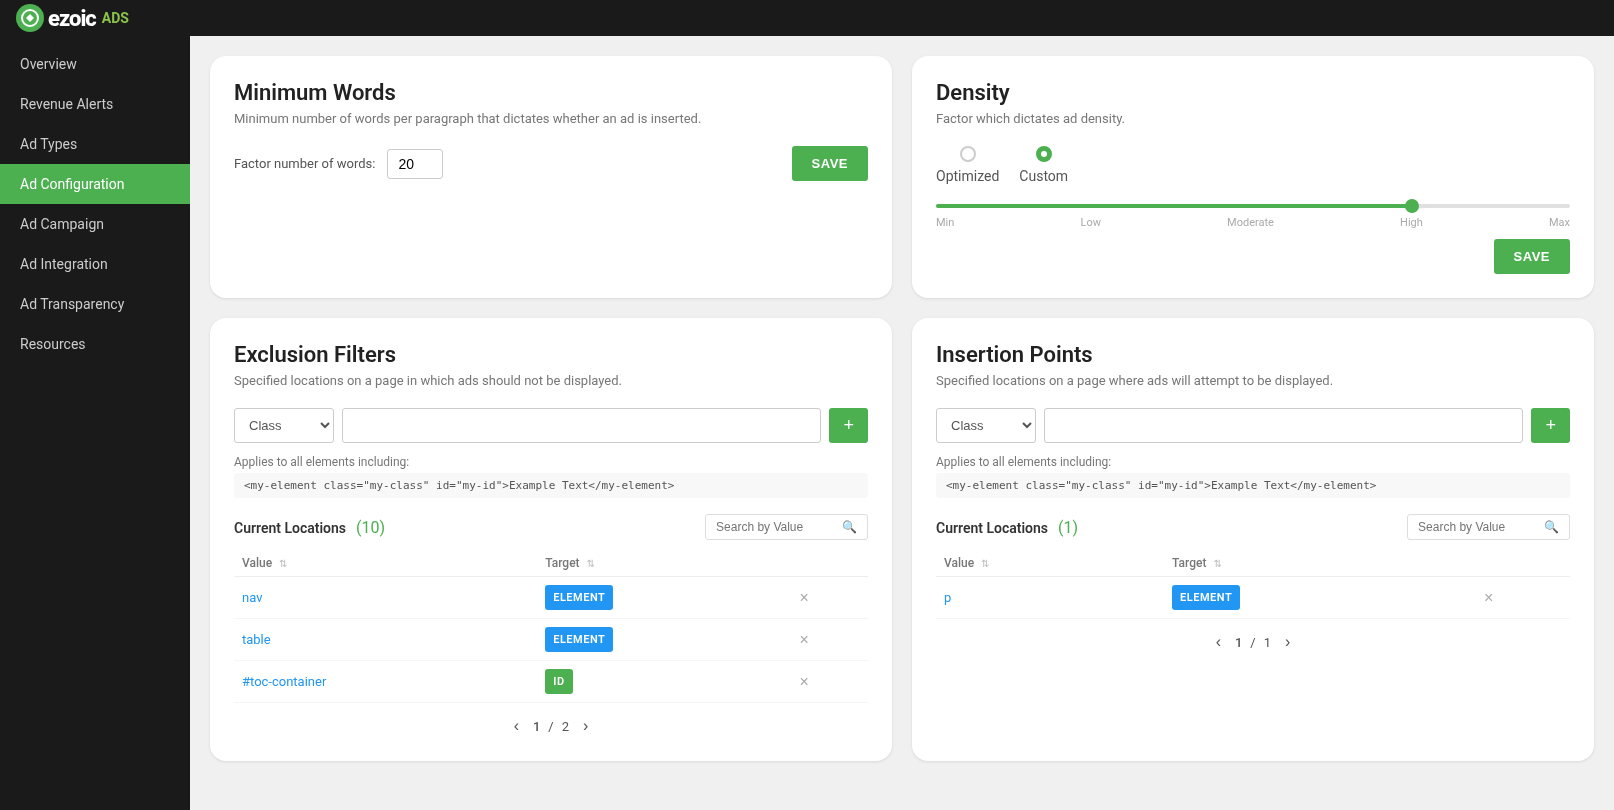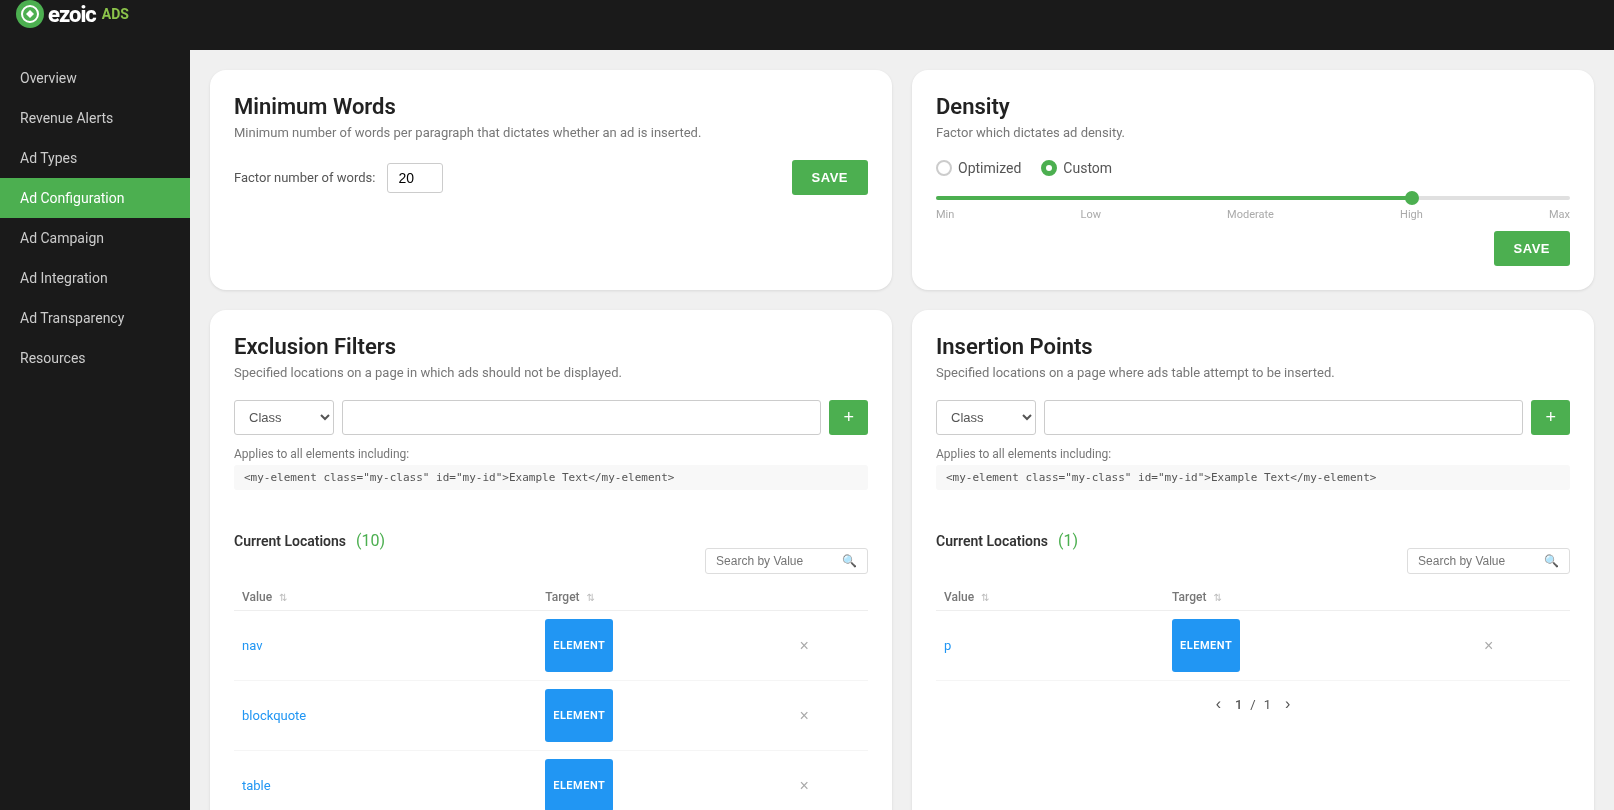--- a/index.html
+++ b/index.html
@@ -1,19 +1,19 @@
 <!DOCTYPE html>
 <html><head>
   <meta charset="utf-8">
   <style>
     * { box-sizing: border-box; margin: 0; padding: 0; }
     body { font-family: -apple-system, BlinkMacSystemFont, 'Segoe UI', Roboto, sans-serif; background: #f0f0f0; display: flex; flex-direction: column; height: 100vh; overflow: hidden; }
 
     
-    .header { background: #1a1a1a; height: 50px; display: flex; align-items: flex-start; padding: 0 16px; flex-shrink: 0; }
+    .header { background: #1a1a1a; height: 36px; display: flex; align-items: center; padding: 0 16px; flex-shrink: 0; }
     .logo { display: flex; align-items: center; gap: 4px; }
     .logo-icon { width: 28px; height: 28px; background: #4caf50; border-radius: 50%; display: flex; align-items: center; justify-content: center; color: white; font-weight: bold; font-size: 12px; }
     .logo-text { color: white; font-size: 22px; font-weight: 800; letter-spacing: -1px; }
     .logo-ads { color: #8bc34a; font-size: 14px; font-weight: 700; margin-left: 2px; }
 
     
     .layout { display: flex; flex: 1; overflow: hidden; }
 
     
     .sidebar { width: 190px; background: #1a1a1a; flex-shrink: 0; overflow-y: auto; padding: 8px 0; }
@@ -30,21 +30,21 @@
     .card-desc { font-size: 13px; color: #777; margin-bottom: 20px; }
 
     
     .min-words-row { display: flex; align-items: center; gap: 12px; margin-top: 20px; }
     .min-words-label { font-size: 13px; color: #555; }
     .min-words-input { border: 1px solid #ccc; border-radius: 3px; padding: 6px 10px; font-size: 14px; width: 56px; }
     .btn-save { background: #4caf50; color: white; border: none; border-radius: 3px; padding: 10px 20px; font-size: 13px; font-weight: 600; cursor: pointer; text-transform: uppercase; letter-spacing: 0.5px; margin-left: auto; }
 
     
     .density-options { display: flex; align-items: center; gap: 20px; margin-bottom: 20px; }
-    .radio-option { display: flex; align-items: center; gap: 6px; font-size: 14px; color: #555; cursor: pointer; }
+    .radio-option { display: flex; align-items: center; gap: 6px; font-size: 14px; color: #555; cursor: pointer; flex-direction: column; }
     .radio-circle { width: 16px; height: 16px; border-radius: 50%; border: 2px solid #ccc; display: flex; align-items: center; justify-content: center; }
     .radio-circle.selected { border-color: #4caf50; background: #4caf50; }
     .radio-circle.selected::after { content: ''; width: 6px; height: 6px; border-radius: 50%; background: white; }
     .slider-container { margin: 10px 0; position: relative; }
     .slider-track { width: 100%; height: 4px; background: #e0e0e0; border-radius: 2px; position: relative; margin: 16px 0 8px; }
     .slider-fill { height: 4px; background: #4caf50; border-radius: 2px; width: 75%; }
     .slider-thumb { width: 14px; height: 14px; background: #4caf50; border-radius: 50%; position: absolute; top: -5px; left: 75%; transform: translateX(-50%); cursor: pointer; }
     .slider-labels { display: flex; justify-content: space-between; font-size: 11px; color: #aaa; }
     .density-save-row { display: flex; justify-content: flex-end; margin-top: 10px; }
 
@@ -53,27 +53,27 @@
     .filter-select { border: 1px solid #ccc; border-radius: 3px; padding: 7px 10px; font-size: 13px; min-width: 100px; color: #555; background: white; cursor: pointer; }
     .filter-input { flex: 1; border: 1px solid #ccc; border-radius: 3px; padding: 7px 10px; font-size: 13px; }
     .btn-add { background: #4caf50; color: white; border: none; border-radius: 3px; padding: 7px 14px; font-size: 18px; cursor: pointer; }
     .applies-label { font-size: 12px; color: #777; margin-bottom: 4px; }
     .code-example { font-family: monospace; font-size: 11px; color: #555; background: #f8f8f8; padding: 6px 10px; border-radius: 3px; margin-bottom: 16px; }
 
     
     .locations-header { display: flex; align-items: center; justify-content: space-between; margin-bottom: 10px; }
     .locations-title { font-size: 14px; font-weight: 600; color: #333; }
     .locations-count { color: #4caf50; margin-left: 6px; }
-    .search-box { border: 1px solid #ddd; border-radius: 3px; padding: 5px 10px; font-size: 12px; color: #999; display: flex; align-items: center; gap: 6px; margin-top: 42px; }
+    .search-box { border: 1px solid #ddd; border-radius: 3px; padding: 5px 10px; font-size: 12px; color: #999; display: flex; align-items: center; gap: 6px; }
     .search-box input { border: none; outline: none; font-size: 12px; color: #555; width: 120px; }
     .table { width: 100%; border-collapse: collapse; }
     .table th { text-align: left; font-size: 12px; color: #777; padding: 6px 8px; border-bottom: 1px solid #eee; font-weight: 500; }
     .table td { padding: 8px 8px; font-size: 13px; border-bottom: 1px solid #f5f5f5; }
     .val-link { color: #2196f3; text-decoration: none; }
-    .badge { display: inline-block; padding: 20px 8px; border-radius: 3px; font-size: 11px; font-weight: 600; color: white; letter-spacing: 0.5px; }
+    .badge { display: inline-block; padding: 6px 8px; border-radius: 3px; font-size: 11px; font-weight: 600; color: white; letter-spacing: 0.5px; }
     .badge-element { background: #2196f3; }
     .badge-id { background: #4caf50; }
     .remove-btn { color: #aaa; font-size: 16px; cursor: pointer; background: none; border: none; }
     .pagination { display: flex; align-items: center; justify-content: center; gap: 8px; margin-top: 12px; font-size: 13px; color: #555; }
     .page-btn { background: none; border: none; color: #555; cursor: pointer; font-size: 16px; padding: 2px 6px; }
     .page-num { font-weight: 500; }
 
     .sort-icon { display: inline-block; margin-left: 4px; color: #bbb; font-size: 10px; cursor: pointer; }
   </style>
 </head>
@@ -181,25 +181,20 @@
               <th></th>
             </tr>
           </thead>
           <tbody id="exclusion-tbody">
           <tr>
       <td><a class="val-link">nav</a></td>
       <td><span class="badge badge-element">ELEMENT</span></td>
       <td><button class="remove-btn">×</button></td>
     </tr>
               <tr>
-      <td><a class="val-link">blockquote</a></td>
-      <td><span class="badge badge-element">ELEMENT</span></td>
-      <td><button class="remove-btn">×</button></td>
-    </tr>
-              <tr>
       <td><a class="val-link">table</a></td>
       <td><span class="badge badge-element">ELEMENT</span></td>
       <td><button class="remove-btn">×</button></td>
     </tr>
               <tr>
       <td><a class="val-link">#toc-container</a></td>
       <td><span class="badge badge-id">ID</span></td>
       <td><button class="remove-btn">×</button></td>
     </tr>
             </tbody>
@@ -209,21 +204,21 @@
           <button class="page-btn">‹</button>
           <span class="page-num">1</span>
           <span>/</span>
           <span>2</span>
           <button class="page-btn">›</button>
         </div>
       </div>
 
       <div class="card">
         <div class="card-title">Insertion Points</div>
-        <div class="card-desc">Specified locations on a page where ads table attempt to be inserted.</div>
+        <div class="card-desc">Specified locations on a page where ads will attempt to be displayed.</div>
         <div class="filter-row">
           <select class="filter-select">
             <option>Class</option>
           </select>
           <input class="filter-input" type="text" style="">
           <button class="btn-add">+</button>
         </div>
         <div class="applies-label">Applies to all elements including:</div>
         <div class="code-example">&lt;my-element class="my-class" id="my-id"&gt;Example Text&lt;/my-element&gt;</div>
 

